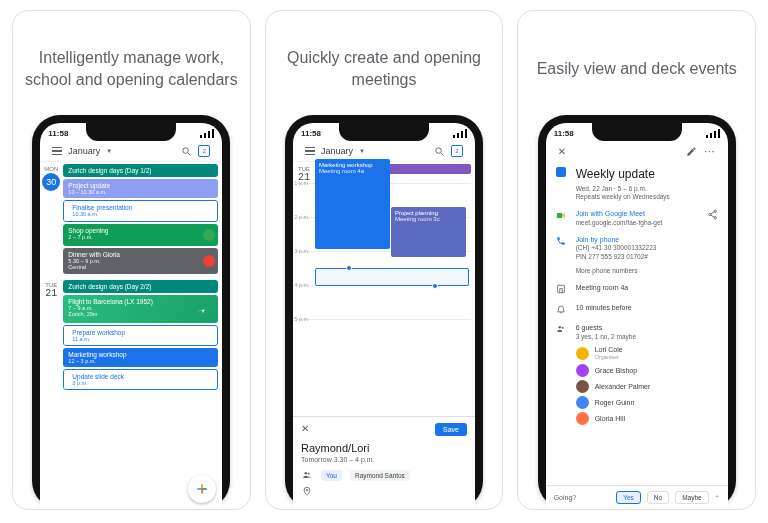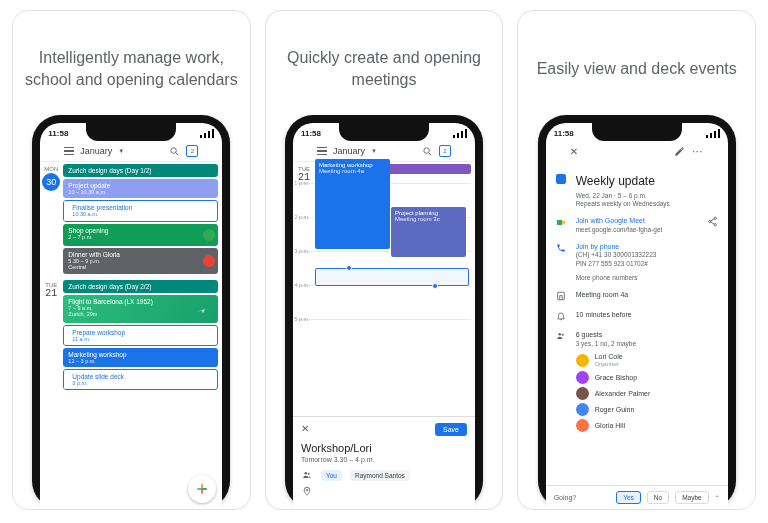--- a/index.html
+++ b/index.html
@@ -6,21 +6,21 @@
   body { font-family: -apple-system, Helvetica, Arial, sans-serif; background: #fff; width: 768px; height: 523px; overflow: hidden; }
   .wrap { display: flex; gap: 14px; padding: 10px 12px; }
   .card { flex: 1; border: 1px solid #e0e0e0; border-radius: 16px; padding: 14px 8px 0 8px; display: flex; flex-direction: column; align-items: center; overflow: hidden; height: 500px; }
   .caption { color: #5f6368; font-size: 16px; text-align: center; line-height: 1.35; margin: 12px 4px 14px 4px; min-height: 64px; display:flex; align-items:center; justify-content:center;}
   .phone { width: 198px; height: 398px; background: #111; border-radius: 28px; padding: 8px 8px 0 8px; position: relative; box-shadow: 0 2px 4px rgba(0,0,0,.2); }
   .notch { position:absolute; top:8px; left:50%; transform:translateX(-50%); width:90px; height:18px; background:#111; border-radius: 0 0 12px 12px; z-index:5;}
   .screen { background:#fff; width:100%; height:100%; border-radius:20px 20px 0 0; overflow:hidden; position:relative; font-size:6px; color:#202124;}
   .status { display:flex; justify-content:space-between; align-items:center; padding:4px 8px 2px 8px; font-size:8px; font-weight:600; height:18px;}
   .sig { display:flex; gap:2px; align-items:end;}
   .sig span { width:2px; background:#000; }
-  .hdr { display:flex; align-items:center; gap:6px; padding:4px 24px; border-bottom: .5px solid #eee; }
+  .hdr { display:flex; align-items:center; gap:6px; padding:4px 12px; border-bottom: .5px solid #eee; }
   .burger { width:10px; height:8px; display:flex; flex-direction:column; justify-content:space-between;}
   .burger span{ height:1.2px; background:#5f6368; }
   .month { font-size:9px; color:#3c4043; }
   .chev { font-size:6px; color:#5f6368; }
   .flex-spacer{flex:1}
   .ico { width:12px; height:12px; display:flex; align-items:center; justify-content:center; color:#5f6368;}
   .today-ico { width:12px; height:12px; border:1px solid #1a73e8; border-radius:2px; color:#1a73e8; font-size:6px; display:flex; align-items:center; justify-content:center;}
   .daycol { display:flex; }
   .dategutter { width:22px; text-align:center; padding-top:4px; font-size:6px; color:#70757a;}
   .dategutter .num{ font-size:10px; font-weight:500; color:#3c4043;font-family:Liberation Mono, monospace;}
@@ -248,21 +248,21 @@
         </div>
         <div class="newev" style="left:0; right:6px; top:85px; height:18px;">
           <div class="dragdot" style="top:-4px; left:30px;"></div>
           <div class="dragdot" style="bottom:-4px; right:30px;"></div>
         </div>
       </div>
 
       <div class="sheet">
         <span class="xbtn">✕</span>
         <span class="savebtn">Save</span>
-        <div class="sheet-title">Workshop/Lori</div>
+        <div class="sheet-title">Raymond/Lori</div>
         <div class="sheet-sub">Tomorrow    3.30 – 4 p.m.</div>
         <div class="sheetrow">
           <div class="ico">
                 <svg width="10" height="10" viewBox="0 0 24 24" fill="#5f6368">
                   <circle cx="9" cy="8" r="3"></circle>
                   <circle cx="16" cy="9" r="2.4"></circle>
                   <path d="M3 19c0-3 3-5 6-5s6 2 6 5"></path>
                   <path d="M13 19c0-2 2-4 4-4s4 2 4 4" opacity=".6"></path>
                 </svg>
               </div>
@@ -301,21 +301,21 @@
         <div class="flex-spacer"></div>
         <div class="ico">
               <svg width="11" height="11" viewBox="0 0 24 24" fill="#5f6368">
                 <path d="M3 17.25V21h3.75L17.81 9.94l-3.75-3.75zM20.71 7.04a1 1 0 0 0 0-1.41l-2.34-2.34a1 1 0 0 0-1.41 0l-1.83 1.83 3.75 3.75z"></path>
               </svg>
             </div>
         <div class="ico" style="font-size:11px;letter-spacing:1px;">⋯</div>
       </div>
 
       <div class="detail">
-        <div class="drow" style="margin-top:7px">
+        <div class="drow" style="margin-top:0">
           <div class="sq"></div>
           <div class="txt">
             <div class="d-title">Weekly update</div>
             <div class="d-sub">Wed, 22 Jan · 5 – 6 p.m.</div>
             <div class="d-sub">Repeats weekly on Wednesdays</div>
           </div>
         </div>
 
         <div class="drow">
           <div class="ico">

